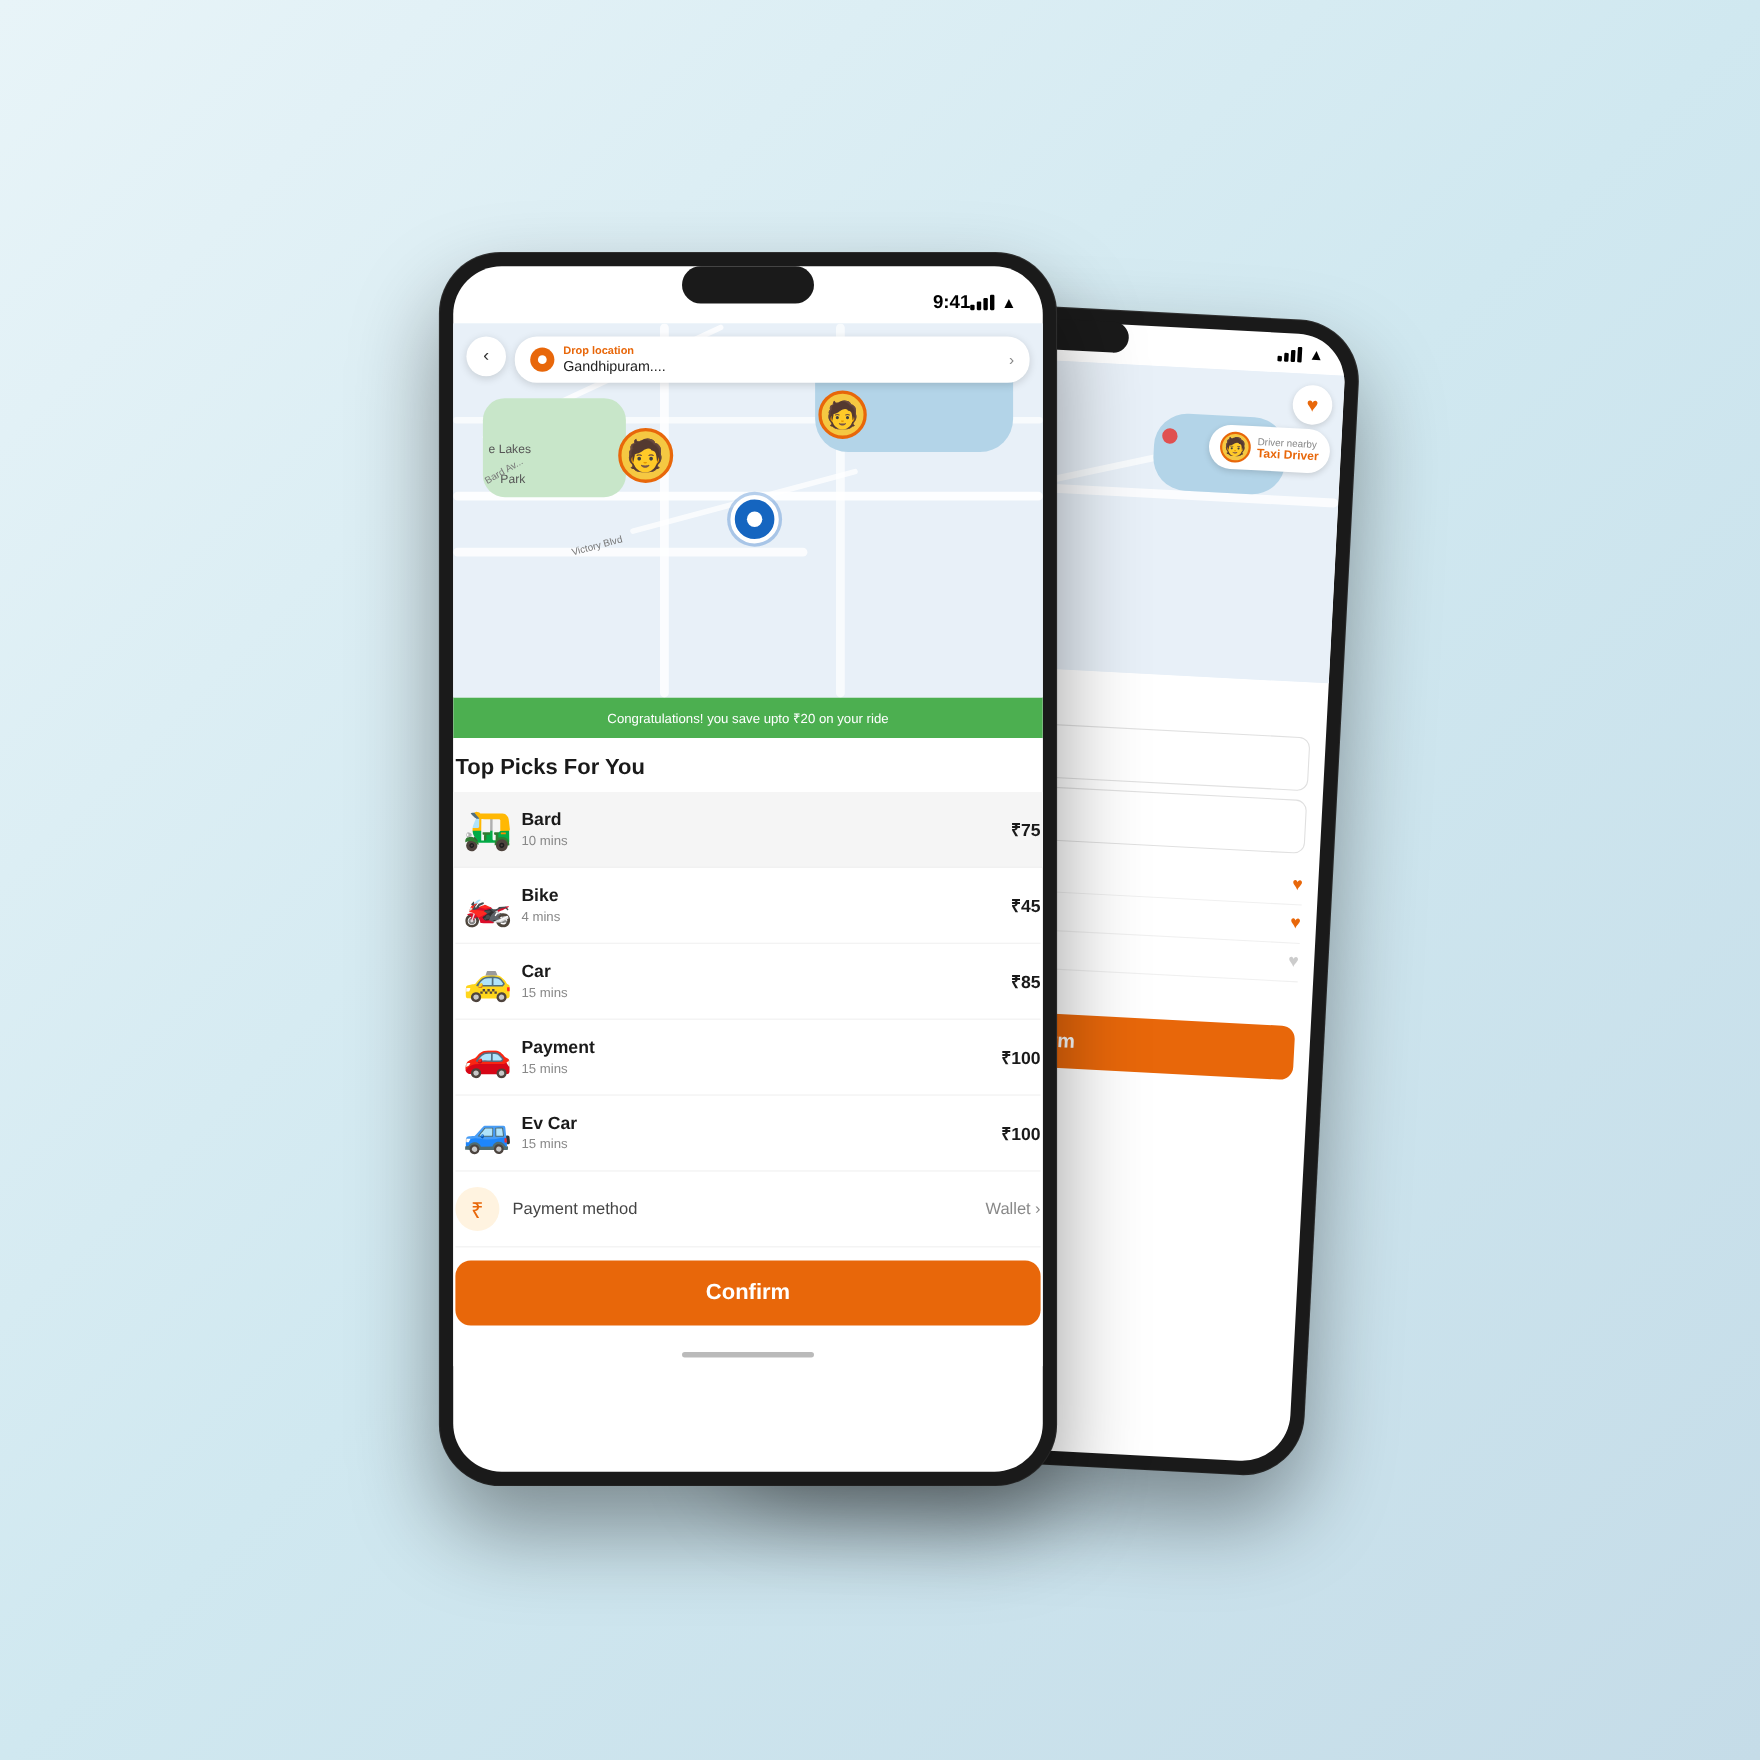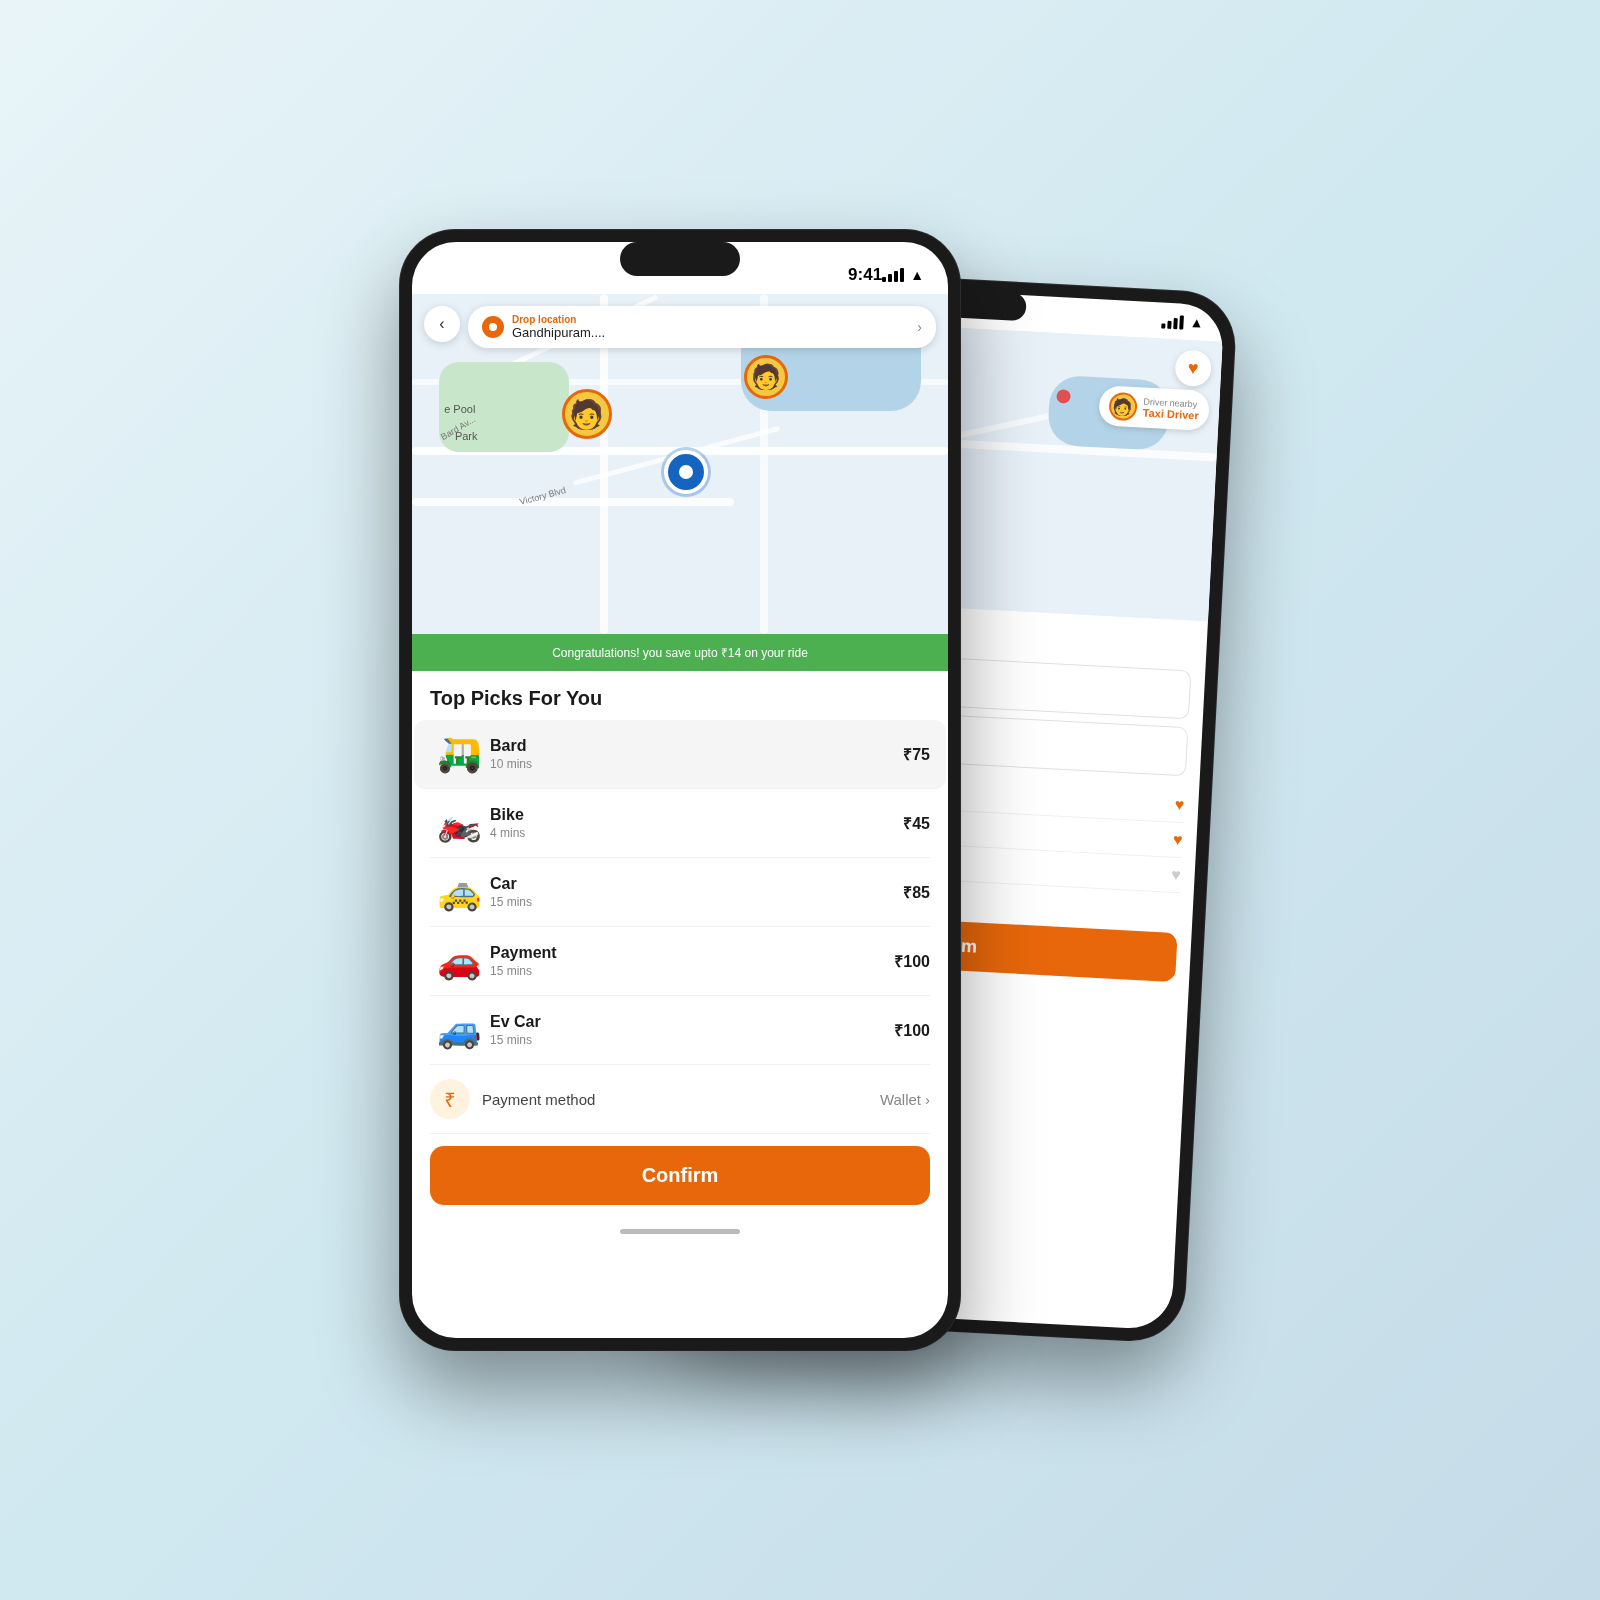--- a/index.html
+++ b/index.html
@@ -310,21 +310,21 @@
       text-align: center;
       padding: 10px;
       font-size: 12px;
       font-weight: 500;
     }
 
     
     .bottom-sheet {
       background: #fff;
       flex: 1;
-      padding: 0 18px;
+      padding: 0 2px;
     }
 
     .top-picks-title {
       font-size: 20px;
       font-weight: 700;
       color: #1a1a1a;
       padding: 16px 0 10px;
     }
 
     
@@ -701,21 +701,21 @@
         <div class="map-road map-road-h" style="top:60%;left:0;width:60%;opacity:0.8;"></div>
         <div class="map-road map-road-h" style="top:25%;left:0;right:0;height:6px;opacity:0.7;"></div>
         <div class="map-road map-road-v" style="top:0;bottom:0;left:35%;opacity:0.8;"></div>
         <div class="map-road map-road-v" style="top:0;bottom:0;left:65%;opacity:0.7;"></div>
         <div style="position:absolute;top:30%;left:5%;width:45%;height:5px;background:#fff;border-radius:3px;transform:rotate(-25deg);transform-origin:left center;opacity:0.8;"></div>
         <div style="position:absolute;top:55%;left:30%;width:40%;height:5px;background:#fff;border-radius:3px;transform:rotate(-15deg);transform-origin:left center;opacity:0.75;"></div>
 
         <div class="map-water" style="top:5%;right:5%;width:180px;height:100px;"></div>
 
         <div class="map-park" style="top:20%;left:5%;width:130px;height:90px;"></div>
-        <span class="park-label" style="top:32%;left:6%;">e Pool</span>
+        <span class="park-label" style="top:32%;left:6%;">e Lakes</span>
         <span class="park-label" style="top:40%;left:8%;">Park</span>
         <span class="road-label" style="top:38%;left:5%;">Bard Av...</span>
         <span class="road-label" style="top:58%;left:20%;transform:rotate(-15deg);">Victory Blvd</span>
 
         <div class="map-back-btn">
           <span>‹</span>
         </div>
 
         <div class="drop-location-bar">
           <div class="drop-location-icon"></div>
@@ -731,21 +731,21 @@
         </div>
         <div class="driver-marker" style="top:18%;left:62%;width:44px;height:44px;">
           <span class="driver-avatar" style="font-size:24px;">🧑</span>
         </div>
 
         <div class="user-marker" style="top:46%;left:47%;">
           <div class="user-marker-inner"></div>
         </div>
       </div>
 
-      <div class="savings-banner">Congratulations! you save upto ₹14 on your ride</div>
+      <div class="savings-banner">Congratulations! you save upto ₹20 on your ride</div>
 
       <div class="bottom-sheet">
         <div class="top-picks-title">Top Picks For You</div>
 
         
         <div class="ride-option selected">
           <div class="ride-icon">🛺</div>
           <div class="ride-info">
             <div class="ride-name">Bard</div>
             <div class="ride-time">10 mins</div>

